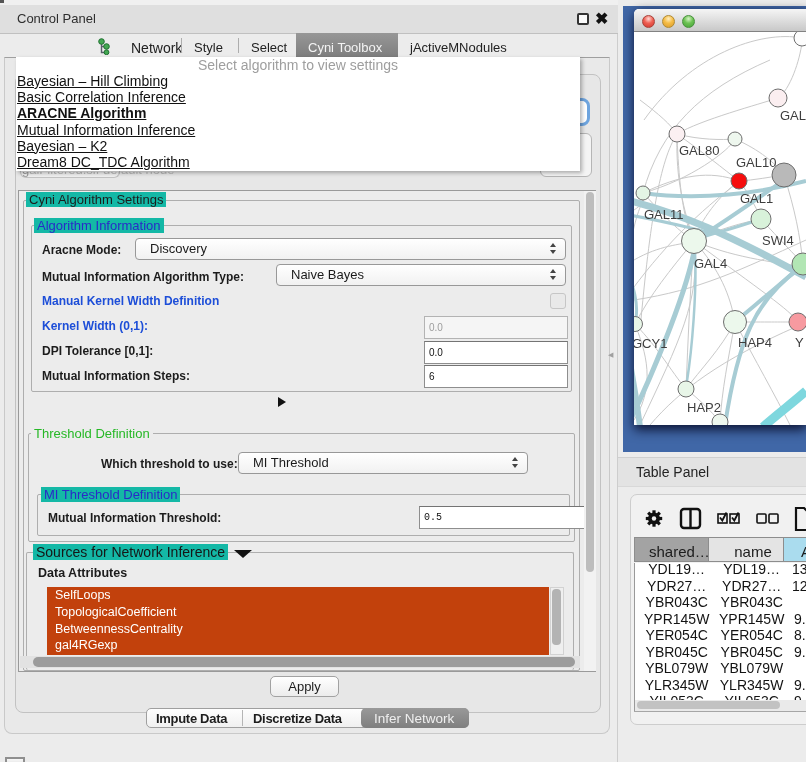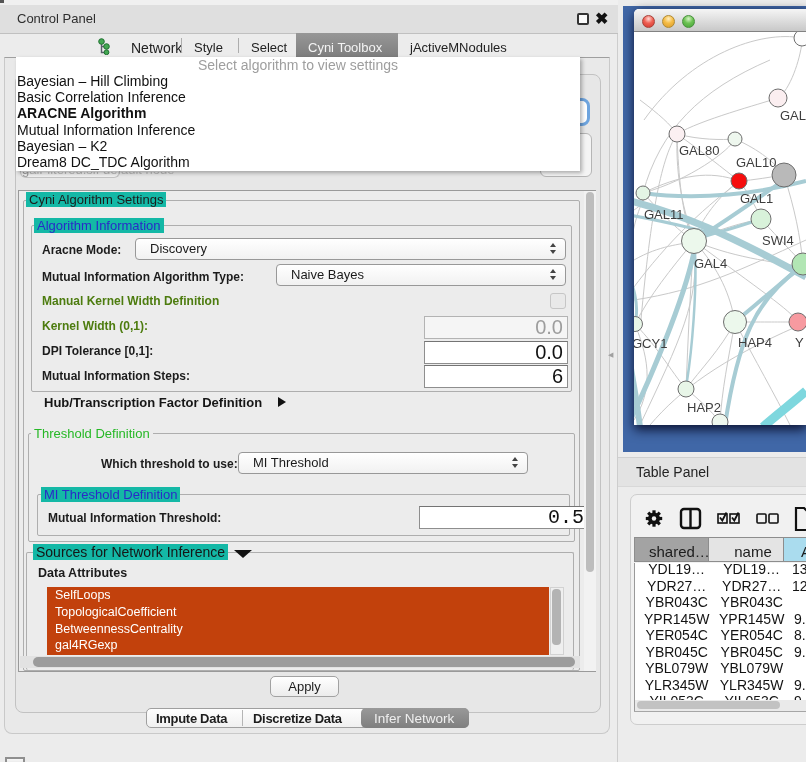--- a/index.html
+++ b/index.html
@@ -10,26 +10,26 @@
      background:linear-gradient(#ffffff,#f1f1f1);font-size:13px;color:#1a1a1a;
      line-height:20px;padding-left:14px;box-sizing:border-box;}
   .carets{position:absolute;right:7px;top:50%;margin-top:-6px;width:8px;height:12px;}
   .carets:before{content:"";position:absolute;left:0;top:0;
      border-left:3.5px solid transparent;border-right:3.5px solid transparent;
      border-bottom:4.5px solid #444;}
   .carets:after{content:"";position:absolute;left:0;top:7px;
      border-left:3.5px solid transparent;border-right:3.5px solid transparent;
      border-top:4.5px solid #444;}
   .field{position:absolute;border:1px solid #8e8e8e;border-top-color:#747474;background:#fff;
-     font-size:20px;color:#111;text-align:right;padding:0 4px;
+     font-size:10px;color:#111;text-align:left;padding:0 4px;
      box-sizing:border-box;line-height:21px;}
   .gtitle{position:absolute;font-size:13px;background:#14b8a6;padding:0 3px;}
   .gbox{position:absolute;border:1px solid #aeaeae;border-radius:2px;}
   .lbl{position:absolute;font-size:12px;font-weight:bold;color:#1c1c1c;white-space:nowrap;}
-  .dis{color:#4d7c0f;}
+  .dis{color:#1d4ed8;}
 </style>
 </head>
 <body>
 
 <div class="abs" id="cpwin" style="left:0;top:0;width:618px;height:762px;background:#ececec;border-right:1px solid #cdcdcd;box-sizing:border-box;">
   <div class="abs" style="left:0;top:0;width:618px;height:5px;background:#f0f0f0;"></div>
   <div class="abs" style="left:0;top:5px;width:618px;height:28px;background:#dfdfdf;border-bottom:1px solid #c0c0c0;"></div>
   <div class="abs" style="left:17px;top:11px;font-size:13px;color:#2e2e2e;">Control Panel</div>
   <div class="abs" style="left:577px;top:13px;width:12px;height:12px;border:2px solid #333;border-radius:2px;background:#fafafa;box-sizing:border-box;"></div>
   <div class="abs" style="left:595px;top:9px;font-size:16px;font-weight:bold;color:#111;">✖</div>
@@ -83,21 +83,20 @@
 
   <div class="lbl dis" style="left:42px;top:319px;">Kernel Width (0,1):</div>
   <div class="field" style="left:424px;top:316px;width:144px;height:23px;border:1px solid #b3b3b3;background:#f5f5f5;color:#9d9d9d;">0.0</div>
 
   <div class="lbl" style="left:42px;top:344px;">DPI Tolerance [0,1]:</div>
   <div class="field" style="left:424px;top:341px;width:144px;height:23px;">0.0</div>
 
   <div class="lbl" style="left:42px;top:369px;">Mutual Information Steps:</div>
   <div class="field" style="left:424px;top:365px;width:144px;height:23px;">6</div>
 
-  <div class="abs" style="left:44px;top:395px;font-size:13px;font-weight:bold;color:#161616;">Hub/Transcription Factor Definition</div>
   <div class="abs" style="left:278px;top:397px;width:0;height:0;border-top:5.5px solid transparent;border-bottom:5.5px solid transparent;border-left:8px solid #111;"></div>
 
   <div class="gbox" style="left:28px;top:433px;width:545px;height:107px;"></div>
   <div class="gtitle" style="left:31px;top:426px;color:#26b826;background:#ececec;">Threshold Definition</div>
 
   <div class="lbl" style="left:101px;top:457px;">Which threshold to use:</div>
   <div class="combo" style="left:238px;top:452px;width:290px;height:22px;">MI Threshold<span class="carets"></span></div>
 
   <div class="gbox" style="left:37px;top:494px;width:531px;height:40px;"></div>
   <div class="gtitle" style="left:41px;top:487px;color:#2a2ac8;">MI Threshold Definition</div>
@@ -125,21 +124,21 @@
   <div class="abs" style="left:361px;top:708px;width:108px;height:20px;border-radius:5px;background:linear-gradient(#999999,#7f7f7f);"></div>
   <div class="abs" style="left:242px;top:710px;width:1px;height:16px;background:#b5b5b5;"></div>
   <div class="abs" style="left:156px;top:711px;font-size:13px;font-weight:bold;color:#1d1d1d;letter-spacing:-0.3px;">Impute Data</div>
   <div class="abs" style="left:253px;top:711px;font-size:13px;font-weight:bold;color:#1d1d1d;letter-spacing:-0.3px;">Discretize Data</div>
   <div class="abs" style="left:374px;top:711px;font-size:13.5px;color:#efefef;">Infer Network</div>
 
   <div class="abs" style="left:5px;top:757px;width:20px;height:10px;border:2px solid #8f8f8f;background:linear-gradient(#f8f8f8,#e0e0e0);box-sizing:border-box;"></div>
 
   <div class="abs" style="left:16px;top:57px;width:564px;height:114px;background:#ffffff;box-shadow:2px 2px 4px rgba(0,0,0,0.3);"></div>
   <div class="abs" style="left:16px;top:57px;width:564px;height:16px;font-size:14px;color:#9e9e9e;text-align:center;">Select algorithm to view settings</div>
-  <div class="abs" style="left:17px;top:73px;font-size:14px;color:#111;line-height:16.2px;white-space:nowrap;">
+  <div class="abs" style="left:17px;top:73px;font-size:14px;color:#111;line-height:16.2px;white-space:nowrap;text-decoration:underline;">
     Bayesian – Hill Climbing<br>
     Basic Correlation Inference<br>
     <b>ARACNE Algorithm</b><br>
     Mutual Information Inference<br>
     Bayesian – K2<br>
     Dream8 DC_TDC Algorithm
   </div>
 </div>
 
 <div class="abs" style="left:618px;top:0;width:188px;height:762px;background:#ececec;"></div>

